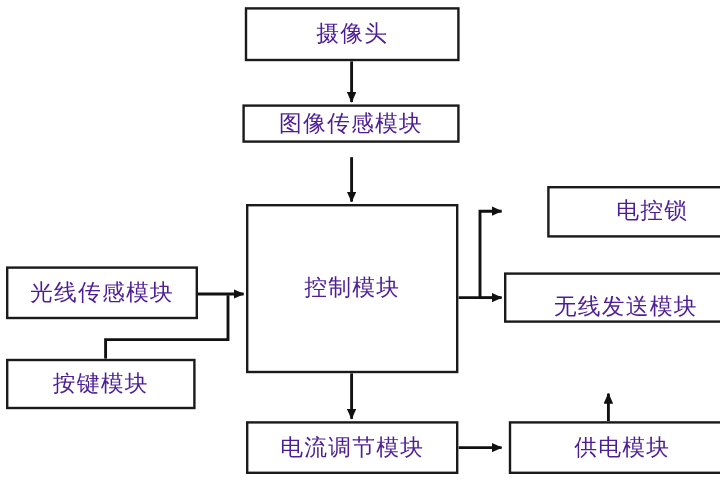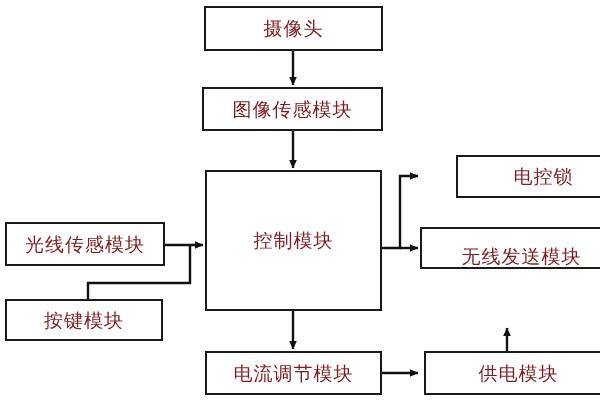--- a/index.html
+++ b/index.html
@@ -18,21 +18,21 @@
     overflow: hidden;
   }
   .node {
     position: absolute;
     box-sizing: border-box;
     border: 2px solid #1a1a1a;
     background: #ffffff;
     display: flex;
     align-items: center;
     justify-content: center;
-    color: #7f1d1d;
+    color: #4c1d95;
     line-height: 1.1;
     white-space: nowrap;
     letter-spacing: 1px;
   }
   .node-label {
     display: block;
     font-size: 19px;
   }
   .node.big .node-label { font-size: 19px; text-align: center; }
   svg.edges {
@@ -77,21 +77,21 @@
 
     <line x1="382" y1="373" x2="418" y2="373" marker-end="url(#arrowhead)"></line>
 
     <line x1="507" y1="351" x2="507" y2="328" marker-end="url(#arrowhead)"></line>
   </svg>
 
   <div class="node" style="left:204px; top:6px; width:179px; height:45px;">
     <span class="node-label">摄像头</span>
   </div>
 
-  <div class="node" style="left:202px; top:87px; width:181px; height:44px;">
+  <div class="node" style="left:202px; top:87px; width:181px; height:32px;">
     <span class="node-label">图像传感模块</span>
   </div>
 
   <div class="node big" style="left:205px; top:170px; width:177px; height:141px;">
     <span class="node-label">控制模块</span>
   </div>
 
   <div class="node" style="left:5px; top:222px; width:160px; height:44px;justify-content:center;">
     <span class="node-label">光线传感模块</span>
   </div>

